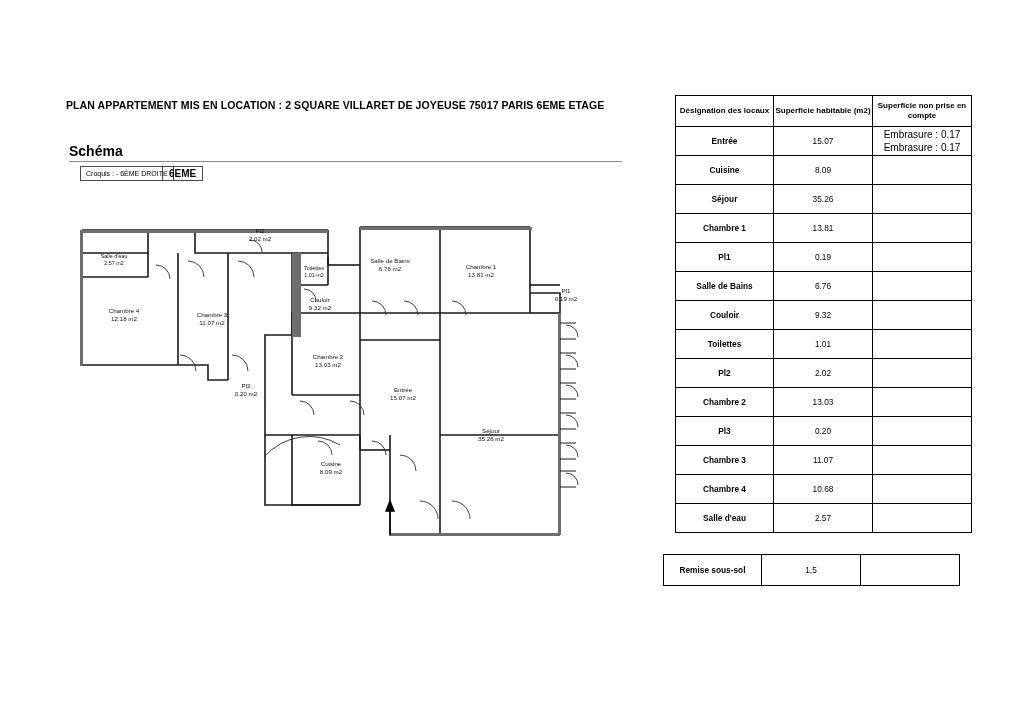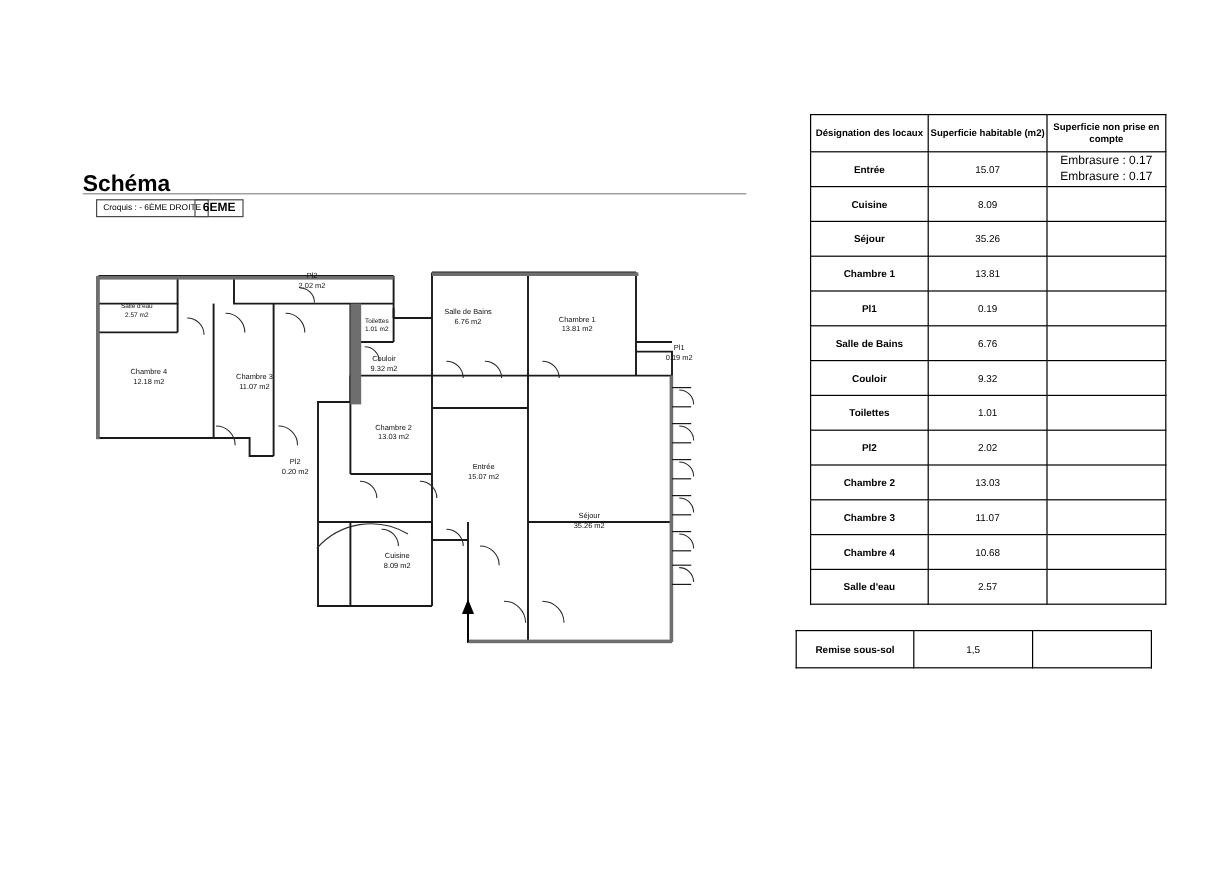--- a/index.html
+++ b/index.html
@@ -30,21 +30,21 @@
     top: 99px;
     font-size: 10.5px;
     font-weight: bold;
     letter-spacing: 0.1px;
     white-space: nowrap;
   }
   .schema-label {
     position: absolute;
     left: 69px;
     top: 143px;
-    font-size: 19px;
+    font-size: 14px;
     font-weight: bold;
   }
   .schema-rule {
     position: absolute;
     left: 69px;
     top: 161px;
     width: 553px;
     height: 1px;
     background: #8a8a8a;
   }
@@ -151,20 +151,21 @@
     font-size: 8.3px;
     height: 28px;
   }
   table.remise td.name { font-weight: bold; }
 </style>
 </head>
 <body>
 
 <div class="page">
 
+  <div class="doc-title">PLAN APPARTEMENT MIS EN LOCATION : 2 SQUARE VILLARET DE JOYEUSE 75017 PARIS 6EME ETAGE</div>
 
   <div class="schema-label">Schéma</div>
   <div class="schema-rule"></div>
 
   <div class="croquis-box">
     <span>Croquis : - 6ÈME DROITE</span>
   </div>
   <div class="croquis-box2">
     <span>6EME</span>
   </div>
@@ -407,20 +408,25 @@
             <td class="name">Pl2</td>
             <td>2.02</td>
             <td></td>
           </tr>
           <tr>
             <td class="name">Chambre 2</td>
             <td>13.03</td>
             <td></td>
           </tr>
           <tr>
+            <td class="name">Pl3</td>
+            <td>0.20</td>
+            <td></td>
+          </tr>
+          <tr>
             <td class="name">Chambre 3</td>
             <td>11.07</td>
             <td></td>
           </tr>
           <tr>
             <td class="name">Chambre 4</td>
             <td>10.68</td>
             <td></td>
           </tr>
           <tr>

